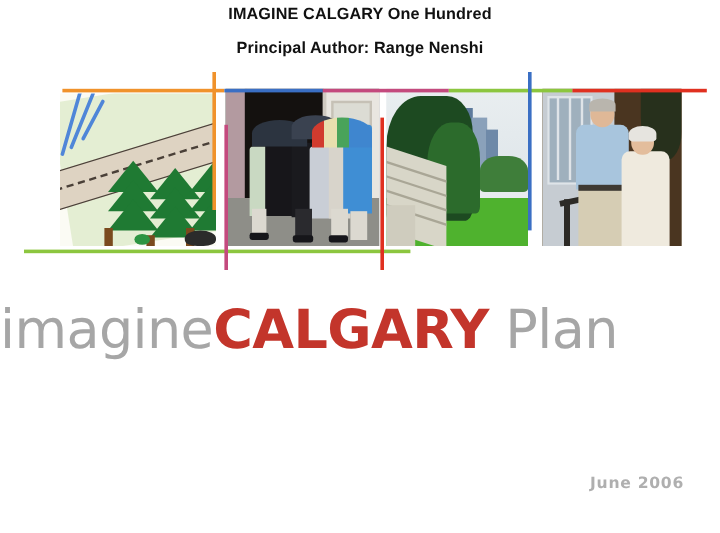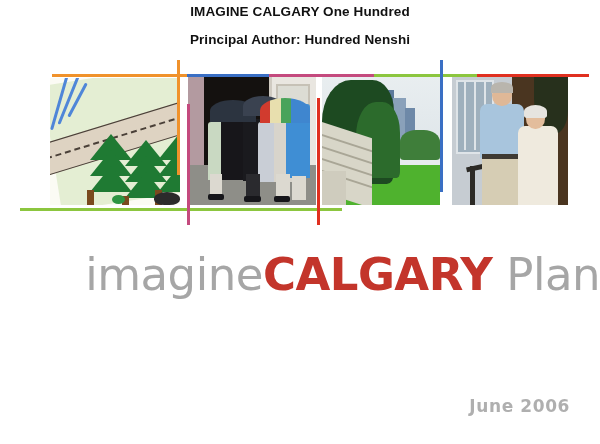--- a/index.html
+++ b/index.html
@@ -371,21 +371,21 @@
   .r-v-magenta { left: 187px; top: 44px;  height: 121px; background: #C44A7E; }
   .r-v-red     { left: 317px; top: 38px;  height: 127px; background: #E03020; }
   .r-v-blue    { left: 440px; top: 0px;   height: 132px; background: #3A6FC4; }
 
   
   .title-main {
     position: absolute;
     left: 0;
     top: 252px;
     width: 600px;
-    text-align: right;
+    text-align: left;
     font-family: "DejaVu Sans", sans-serif;
     font-size: 45px;
     line-height: 1;
     white-space: nowrap;
   }
   .t-imagine {
     color: #A6A6A6;
     font-weight: 400;
     letter-spacing: -0.5px;
   }
@@ -412,34 +412,34 @@
     color: #C3352B;
     letter-spacing: -0.3px;
     white-space: nowrap;
   }
 
   .doc-date {
     position: absolute;
     right: 30px;
     top: 396px;
     font-family: "DejaVu Sans", sans-serif;
-    font-size: 17px;
+    font-size: 13px;
     font-weight: 700;
     color: #AFAFAF;
     letter-spacing: 0.6px;
   }
 </style>
 </head>
 <body>
 
 <div class="page">
 
   <div class="header">
     <div class="header-line">IMAGINE CALGARY One Hundred</div>
-    <div class="header-line second">Principal Author: Hundred Nenshi</div>
+    <div class="header-line second">Principal Author: Range Nenshi</div>
   </div>
 
   <div class="collage">
 
     <div class="panel panel-drawing">
       <div class="draw-sky"></div>
       <div class="draw-hill"></div>
       <div class="draw-path">
         <div class="draw-path-dash"></div>
       </div>

